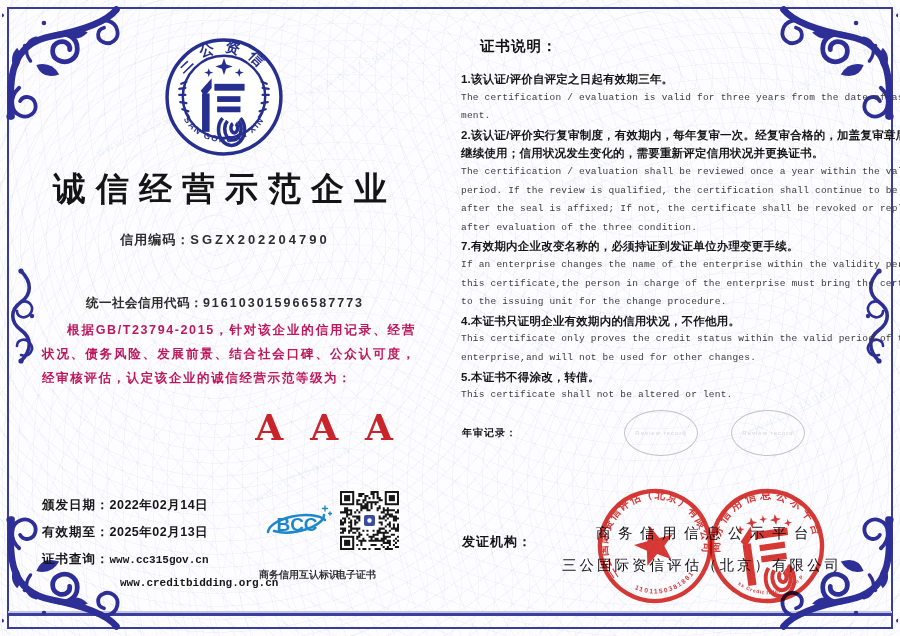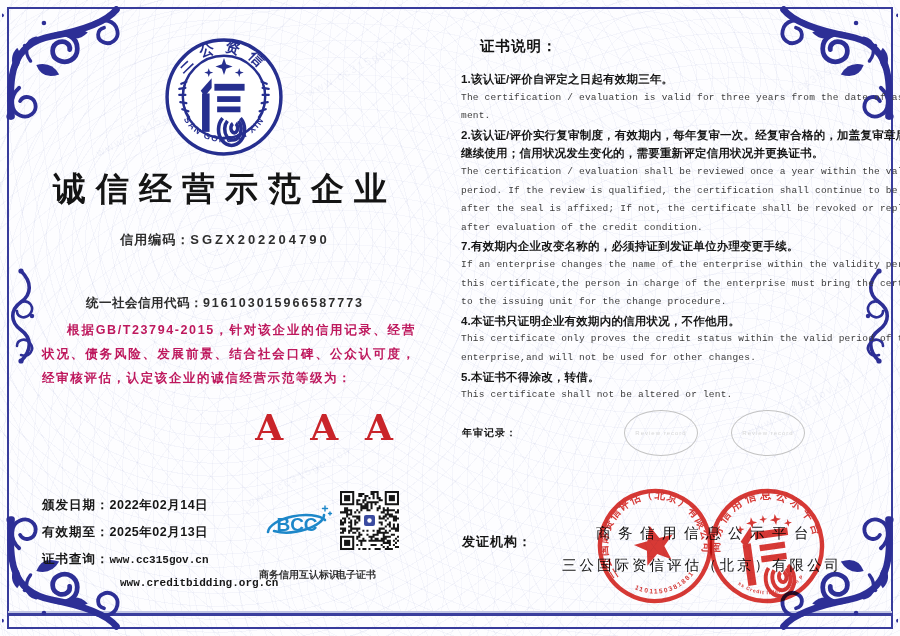--- a/index.html
+++ b/index.html
@@ -271,21 +271,21 @@
   <div class="ins-head">证书说明：</div>
   <div class="ins-list">
       <div class="ins-zh">1.该认证/评价自评定之日起有效期三年。</div>
       <div class="ins-en">The certification / evaluation is valid for three years from the date of assess-</div>
       <div class="ins-en">ment.</div>
       <div class="ins-zh">2.该认证/评价实行复审制度，有效期内，每年复审一次。经复审合格的，加盖复审章后可</div>
       <div class="ins-zh">继续使用；信用状况发生变化的，需要重新评定信用状况并更换证书。</div>
       <div class="ins-en">The certification / evaluation shall be reviewed once a year within the validity</div>
       <div class="ins-en">period. If the review is qualified,  the certification shall continue to be used</div>
       <div class="ins-en">after the seal is affixed; If not, the certificate shall be revoked or replaced</div>
-      <div class="ins-en">after evaluation of the credit condition.</div>
+      <div class="ins-en">after evaluation of the three condition.</div>
       <div class="ins-zh">7.有效期内企业改变名称的，必须持证到发证单位办理变更手续。</div>
       <div class="ins-en">If an enterprise changes the name of the enterprise within the validity period of</div>
       <div class="ins-en">this certificate,the person in charge of the enterprise must bring the certificate</div>
       <div class="ins-en">to the issuing unit for the change procedure.</div>
       <div class="ins-zh">4.本证书只证明企业有效期内的信用状况，不作他用。</div>
       <div class="ins-en">This certificate only proves the credit status within the valid period of the</div>
       <div class="ins-en">enterprise,and will not be used for other changes.</div>
       <div class="ins-zh">5.本证书不得涂改，转借。</div>
       <div class="ins-en">This certificate shall not be altered or lent.</div>
     </div>

